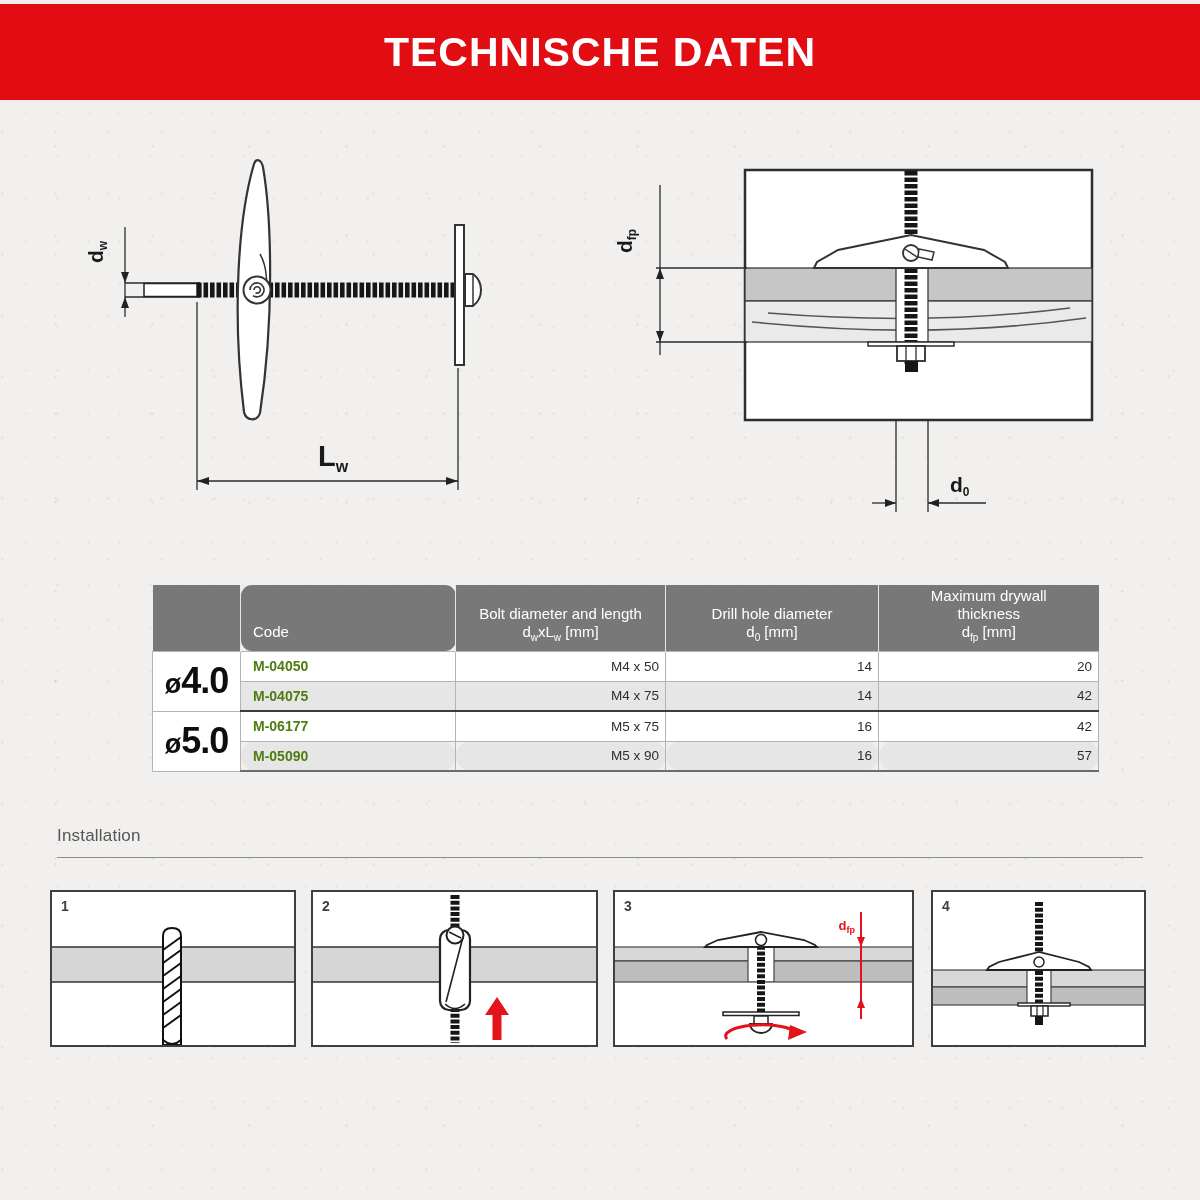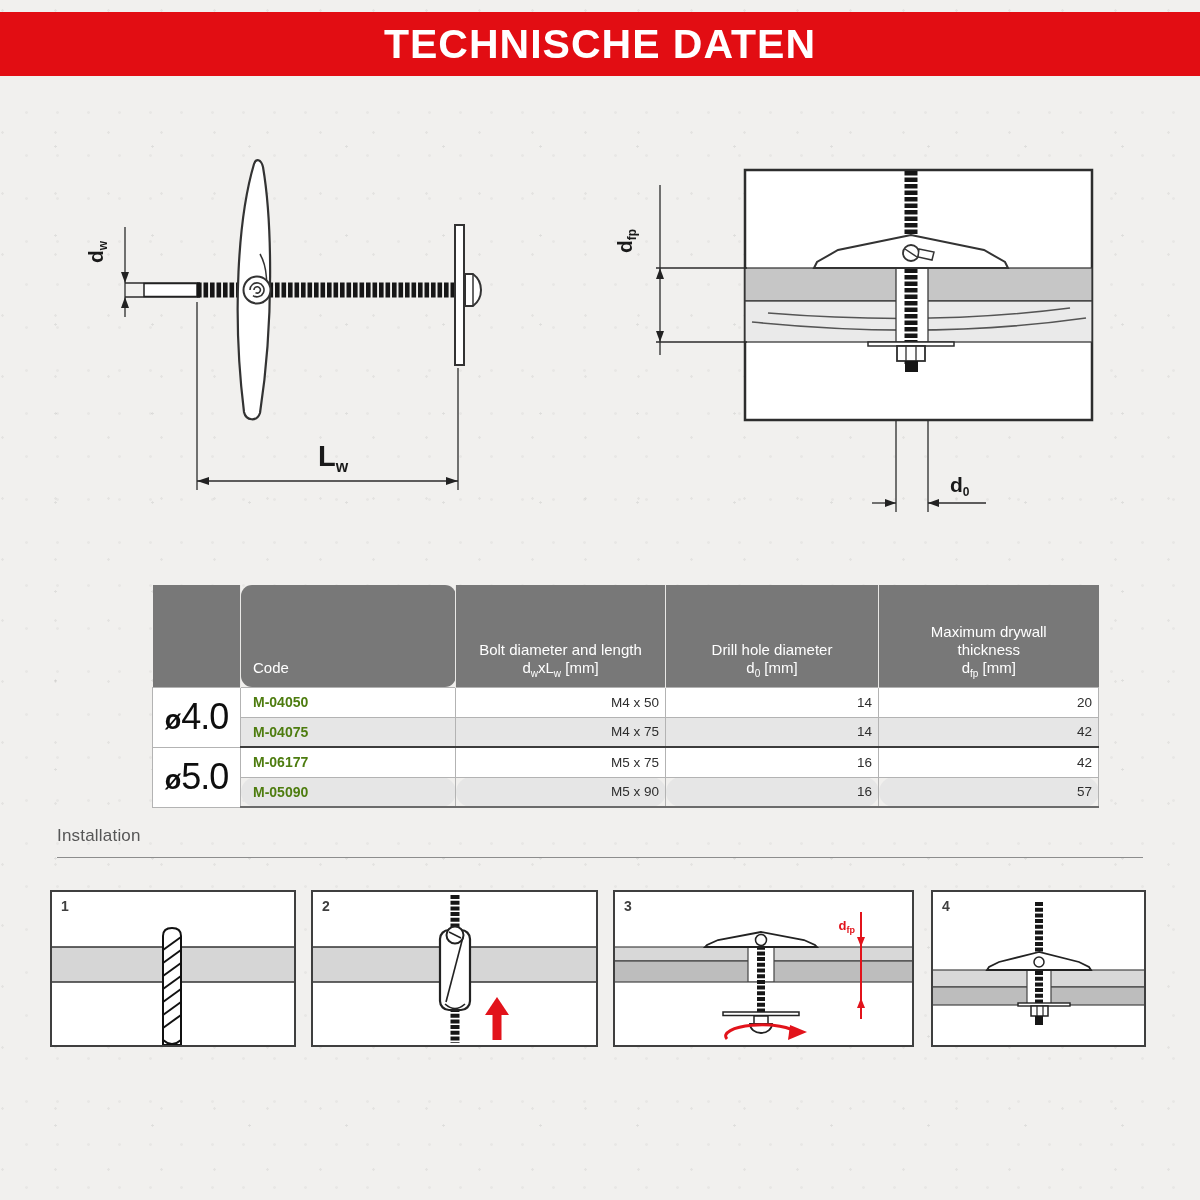--- a/index.html
+++ b/index.html
@@ -8,50 +8,50 @@
     position:relative;width:1200px;height:1200px;overflow:hidden;
     background-color:#f1f0ee;
     background-image:
       radial-gradient(rgba(60,60,60,.10) 1px, transparent 1.4px),
       radial-gradient(rgba(60,60,60,.07) 1px, transparent 1.4px),
       radial-gradient(rgba(60,60,60,.05) 1px, transparent 1.4px);
     background-size:97px 89px,53px 61px,31px 43px;
     background-position:7px 13px,29px 41px,11px 5px;
   }
   
-  .banner{position:absolute;left:0;top:12px;width:1200px;height:64px;
+  .banner{position:absolute;left:0;top:4px;width:1200px;height:96px;
     display:flex;align-items:center;justify-content:center;}
   .banner h1{margin:0;color:#fff;font-size:41px;font-weight:700;letter-spacing:1px;}
   
   svg.drawing{position:absolute;overflow:visible;}
   svg line.thin, svg path.thin{stroke:#2b2b2b;stroke-width:1.3;fill:none;}
   svg .arrow{fill:#222;stroke:none;}
   svg text{font-family:"Liberation Sans",sans-serif;}
   .dim-label{font-size:21px;font-weight:700;fill:#1a1a1a;}
   .dim-label .sub{font-size:12px;font-weight:700;}
   .dim-label-lg{font-size:29px;font-weight:700;fill:#1a1a1a;}
   .dim-label-lg .sub{font-size:16px;font-weight:700;}
   .red-dim-label{font-size:13px;font-weight:700;fill:#e2131b;}
   .red-dim-label .subsm{font-size:9px;font-weight:700;}
   
   .spec-table{position:absolute;left:152px;top:585px;width:946px;border-collapse:collapse;table-layout:fixed;}
   .spec-table th{background:#787878;color:#fff;font-weight:400;vertical-align:bottom;
-    padding:0 6px 9px 6px;height:102px;box-sizing:border-box;}
+    padding:0 6px 9px 6px;height:66px;box-sizing:border-box;}
   .spec-table th + th{border-left:1.5px solid #e9e8e6;}
   .spec-table th .h-line{display:block;font-size:15px;line-height:1.22;text-align:center;}
   .spec-table th.code-th{text-align:left;padding-left:12px;font-size:16px;border-radius:11px;}
   .spec-table sub{font-size:10px;vertical-align:-0.35em;line-height:0;}
   .spec-table td{height:30px;box-sizing:border-box;font-size:13.5px;color:#2e2e2e;
     border:1px solid #b3b3b3;background:#fff;text-align:right;padding:0 6px;}
   .spec-table tr.alt td{background:#e6e6e6;margin-top:48px;}
   .spec-table td.code-cell{text-align:left;padding-left:12px;font-weight:700;color:#4d7c0f;font-size:14px;}
   .spec-table td.size-cell{background:#fff;text-align:center;font-weight:700;color:#0e0e0e;
     border:1px solid #b3b3b3;}
   .spec-table td.size-cell .phi{font-size:27px;font-weight:700;}
-  .spec-table td.size-cell .num{font-size:36px;font-weight:400;letter-spacing:-1px;}
+  .spec-table td.size-cell .num{font-size:36px;font-weight:700;letter-spacing:-1px;}
   .spec-table tr.group-end td{border-bottom:2.5px solid #3c3c3c;}
   .spec-table tr.last td{border-bottom:2px solid #6b6b6b;border-radius:15px;}
   
   .inst-heading{position:absolute;left:57px;top:826px;font-size:17px;color:#565656;letter-spacing:.2px;}
   .inst-rule{position:absolute;left:57px;top:857px;width:1086px;height:0;border-top:1.5px solid #8d8d8d;}
   .step-box{position:absolute;top:890px;height:157px;background:#fff;border:2px solid #3f3f3f;box-sizing:border-box;}
   .step-box svg{position:absolute;left:0;top:0;width:100%;height:100%;}
   .step-num{position:absolute;left:9px;top:6px;font-size:14px;font-weight:700;color:#3f3f3f;z-index:2;}
 </style>
 </head>

